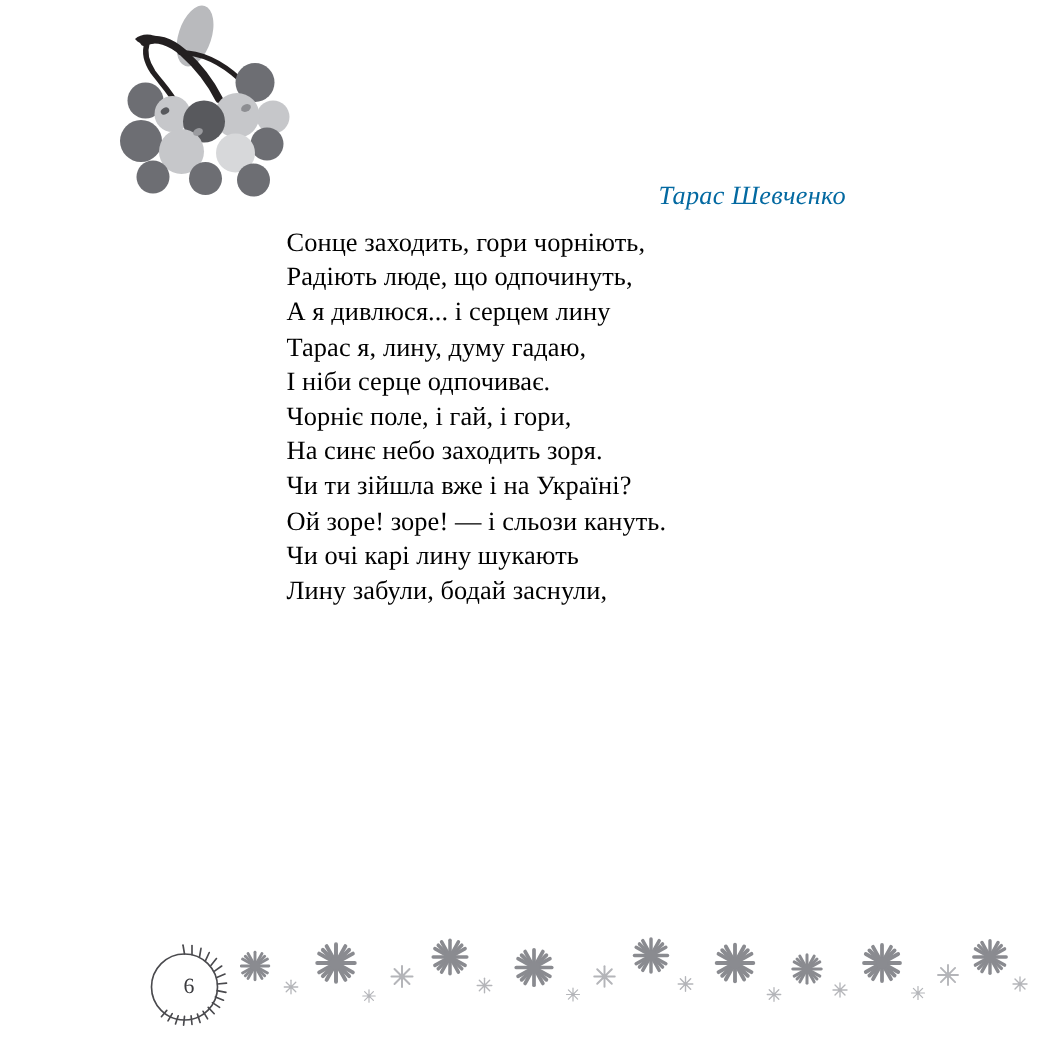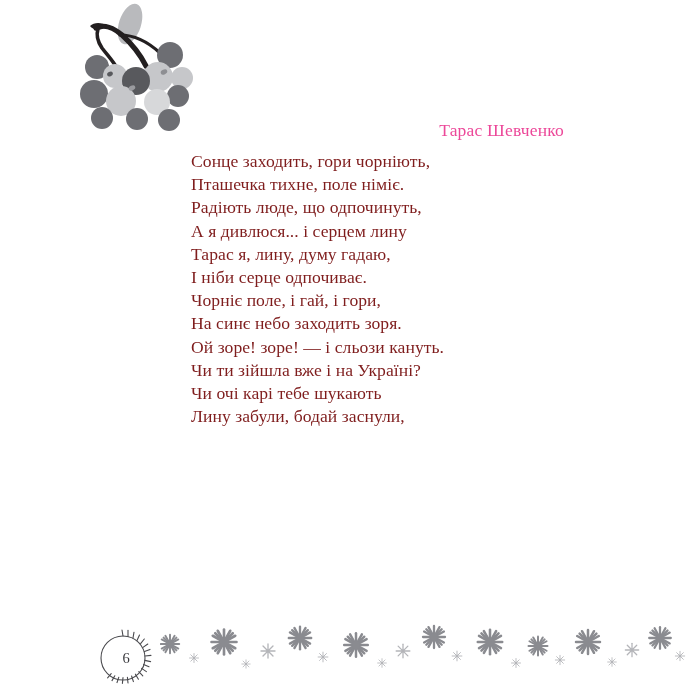--- a/index.html
+++ b/index.html
@@ -27,36 +27,37 @@
 
   
   .author-line {
     position: absolute;
     left: 0;
     top: 120px;
     width: 564px;
     text-align: right;
   }
   .author-name {
+    font-style: italic;
     font-size: 17.5px;
-    color: #ec4899;
+    color: #0369a1;
     letter-spacing: 0.2px;
   }
 
   
   .poem {
     position: absolute;
     left: 191px;
     top: 150px;
     width: 340px;
   }
   .poem-line {
     font-size: 17.6px;
     line-height: 23.2px;
-    color: #7f1d1d;
+    color: #000000;
     white-space: pre;
     letter-spacing: 0.05px;
   }
 
   
   .footer {
     position: absolute;
     left: 0;
     bottom: 0;
     width: 700px;
@@ -128,30 +129,29 @@
       <ellipse cx="90" cy="70" rx="3.4" ry="2.4" transform="rotate(-25 90 70)" fill="#8d8e92"></ellipse>
     </svg>
   </div>
 
   <div class="author-line">
     <span class="author-name">Тарас Шевченко</span>
   </div>
 
   <div class="poem">
     <div class="poem-line">Сонце заходить, гори чорніють,</div>
-    <div class="poem-line">Пташечка тихне, поле німіє.</div>
     <div class="poem-line">Радіють люде, що одпочинуть,</div>
     <div class="poem-line">А я дивлюся... і серцем лину</div>
     <div class="poem-line">Тарас я, лину, думу гадаю,</div>
     <div class="poem-line">І ніби серце одпочиває.</div>
     <div class="poem-line">Чорніє поле, і гай, і гори,</div>
     <div class="poem-line">На синє небо заходить зоря.</div>
+    <div class="poem-line">Чи ти зійшла вже і на Україні?</div>
     <div class="poem-line">Ой зоре! зоре! — і сльози кануть.</div>
-    <div class="poem-line">Чи ти зійшла вже і на Україні?</div>
-    <div class="poem-line">Чи очі карі тебе шукають</div>
+    <div class="poem-line">Чи очі карі лину шукають</div>
     <div class="poem-line">Лину забули, бодай заснули,</div>
   </div>
 
   <div class="footer">
 
     <div class="page-number-badge">
       <svg viewBox="0 0 64 60" width="64" height="60" xmlns="http://www.w3.org/2000/svg">
         <circle cx="30" cy="30" r="22" fill="none" stroke="#4a4a4e" stroke-width="1.1"></circle>
         <g stroke="#4a4a4e" stroke-width="1.1" stroke-linecap="round" fill="none">
           <path d="M30 8 L29 2"></path>

